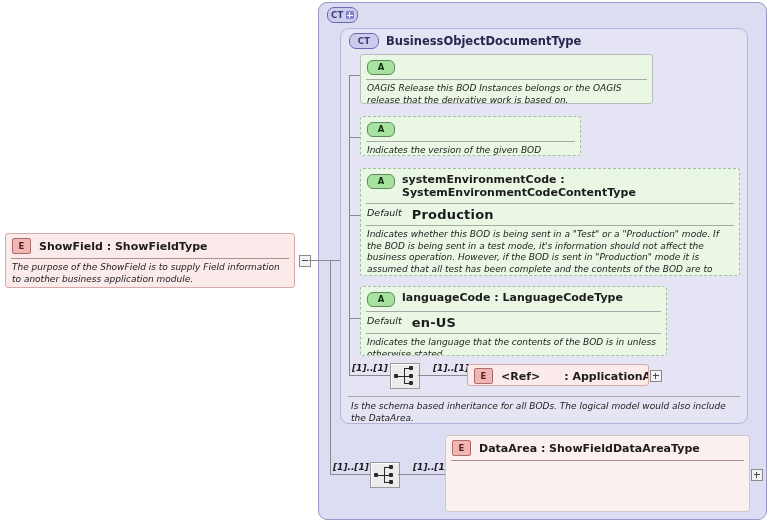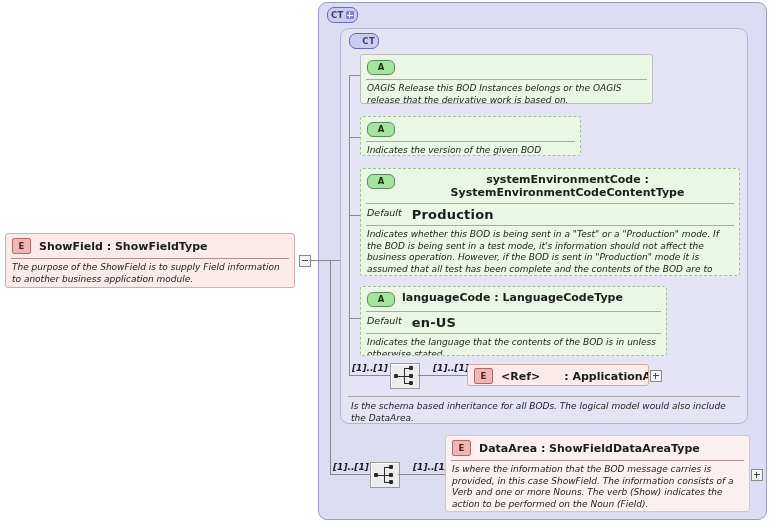--- a/index.html
+++ b/index.html
@@ -39,21 +39,21 @@
     font-size: 11.5px;
     font-weight: bold;
     color: #26264f;
     white-space: nowrap;
   }
 
   
   .badge-ct {
     display: inline-flex;
     align-items: center;
-    justify-content: flex-end;
+    justify-content: center;
     min-width: 22px;
     height: 14px;
     padding: 0 3px;
     border: 1px solid #6a6ab4;
     border-radius: 7px;
     background: #ccccec;
     color: #3a3a78;
     font-size: 8.5px;
     font-weight: bold;
     letter-spacing: .3px;
@@ -228,20 +228,21 @@
         <span class="plusglyph"></span>
     </span>
   </div>
 </div>
 
 <div class="abs ct-inner" style="left:340px; top:28px; width:408px; height:396px;">
   <div class="ct-head">
     <span class="badge-ct">
       <span>CT</span>
     </span>
+    <span>BusinessObjectDocumentType</span>
   </div>
 </div>
 
 <div class="abs el-box" style="left:5px; top:233px; width:290px; height:55px;">
   <div class="el-head">
     <span class="badge-e">E</span>
     <span>ShowField  :  ShowFieldType</span>
   </div>
   <div class="el-sep"></div>
   <div class="annot">The purpose of the ShowField is to supply Field information to another business application module.</div>
@@ -269,21 +270,21 @@
   <div class="attr-head">
     <span class="badge-a">A</span>
   </div>
   <div class="attr-sep"></div>
   <div class="annot">Indicates the version of the given BOD defintion.</div>
 </div>
 
 <div class="abs attr-box" style="left:360px; top:168px; width:380px; height:108px;">
   <div class="attr-head">
     <span class="badge-a">A</span>
-    <span class="attr-title" style="text-align:center; flex:1;">systemEnvironmentCode  :  SystemEnvironmentCodeContentType</span>
+    <span class="attr-title" style="text-align:left; flex:1;">systemEnvironmentCode  :  SystemEnvironmentCodeContentType</span>
   </div>
   <div class="attr-sep"></div>
   <div class="default-row">
     <span class="dkey">Default</span>
     <span class="dval">Production</span>
   </div>
   <div class="attr-sep"></div>
   <div class="annot">Indicates whether this BOD is being sent in a "Test" or a "Production" mode. If the BOD is being sent in a test mode, it's information should not affect the business operation. However, if the BOD is sent in "Production" mode it is assumed that all test has been complete and the contents of the BOD are to affect the operation of the receiving business application(s).</div>
 </div>
 
@@ -349,15 +350,14 @@
 
 <div class="line-h" style="left:398px; top:474px; width:47px;"></div>
 <div class="card" style="left:413px; top:462px;">[1]..[1]</div>
 
 <div class="abs el-box plain" style="left:445px; top:435px; width:305px; height:77px;">
   <div class="el-head">
     <span class="badge-e">E</span>
     <span>DataArea  :  ShowFieldDataAreaType</span>
   </div>
   <div class="el-sep"></div>
-  <div class="annot">Is where the information that the BOD message carries is provided, in this case ShowField. The information consists of a Verb and one or more Nouns. The verb (Show) indicates the action to be performed on the Noun (Field).</div>
 </div>
 <div class="ctl plus" style="left:751px; top:469px;"></div>
 
 </body></html>

